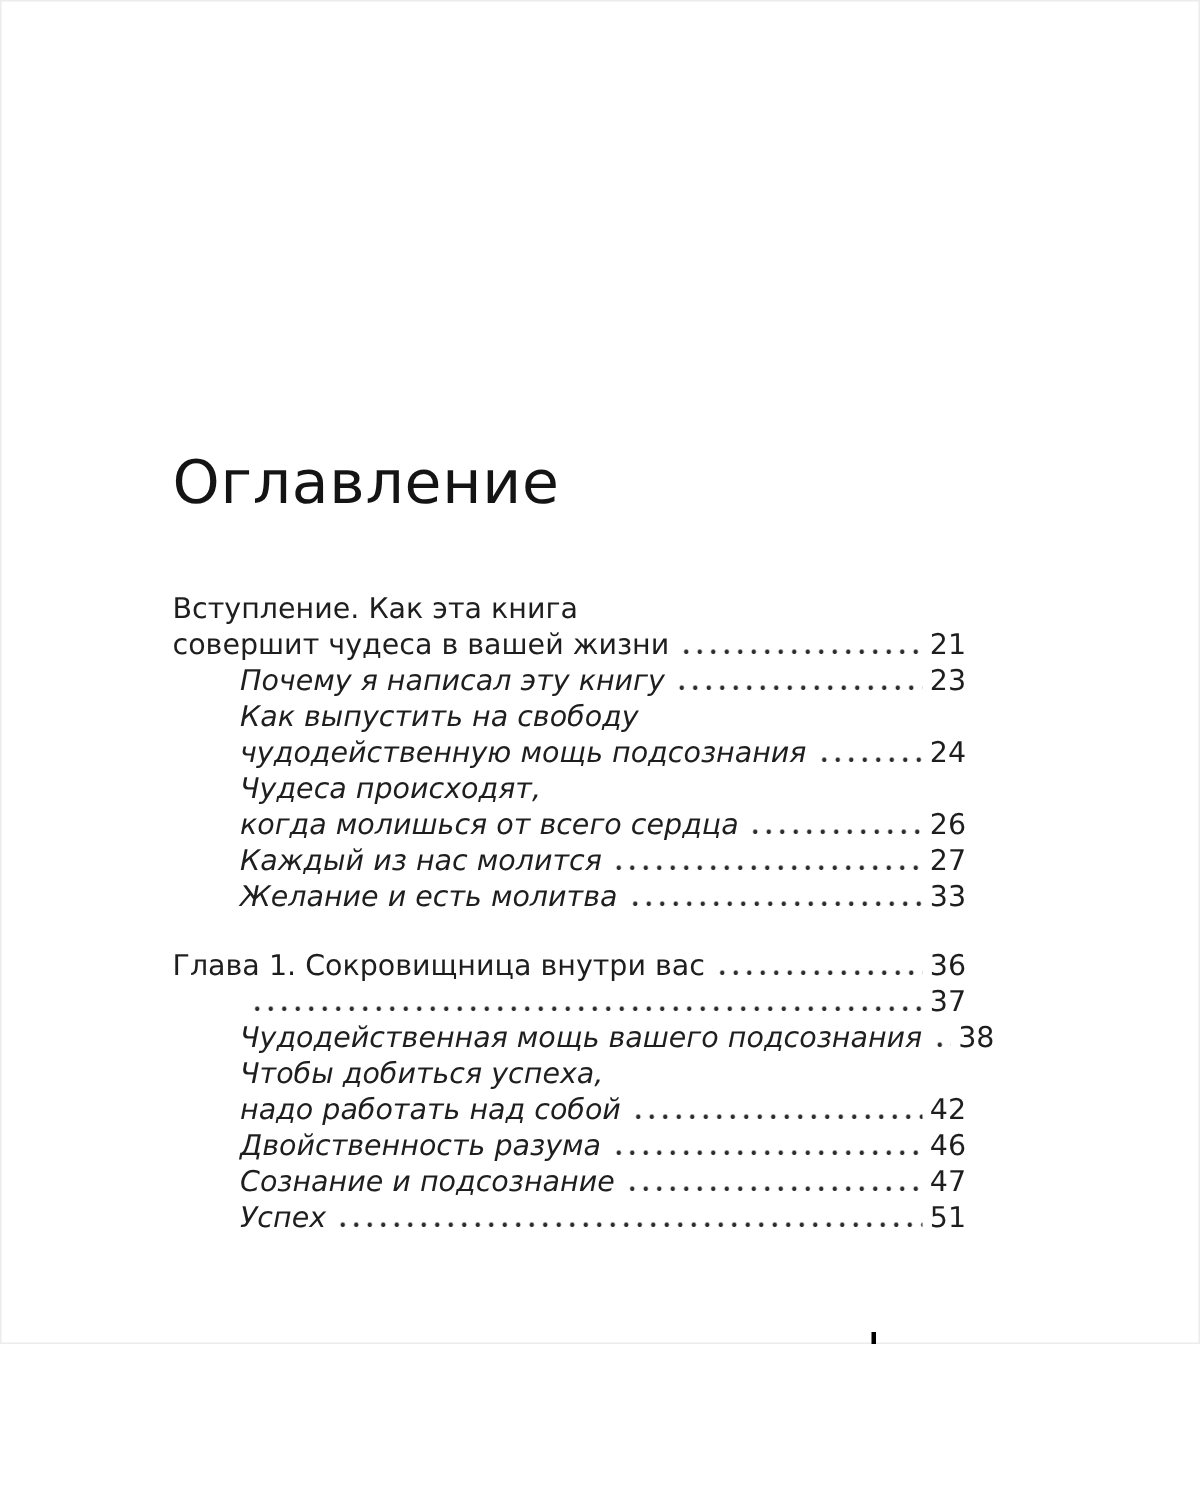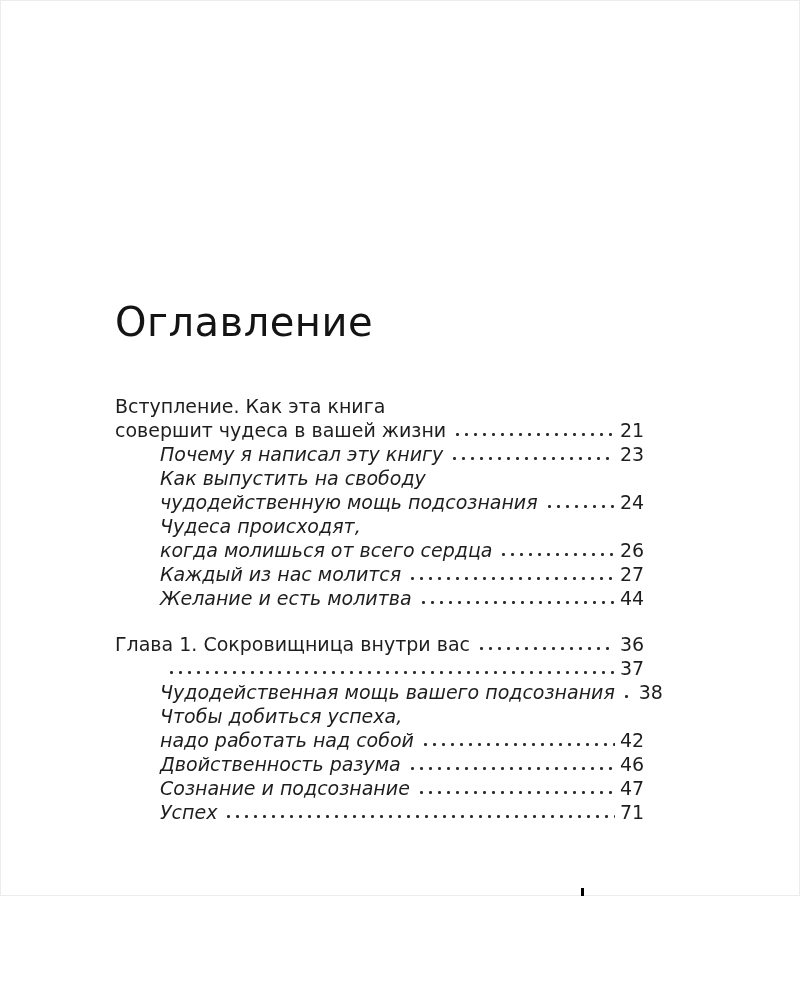--- a/index.html
+++ b/index.html
@@ -128,21 +128,21 @@
           <div class="line">
             <span class="etitle">Каждый из нас молится</span>
             <span class="dots"></span>
             <span class="pagenum">27</span>
           </div>
         </div>
         <div class="entry sub italic">
           <div class="line">
             <span class="etitle">Желание и есть молитва</span>
             <span class="dots"></span>
-            <span class="pagenum">44</span>
+            <span class="pagenum">33</span>
           </div>
         </div>
         <div class="entry gap">
           <div class="line">
             <span class="etitle">Глава 1. Сокровищница внутри вас</span>
             <span class="dots"></span>
             <span class="pagenum">36</span>
           </div>
         </div>
         <div class="entry sub italic">
@@ -177,21 +177,21 @@
           <div class="line">
             <span class="etitle">Сознание и подсознание</span>
             <span class="dots"></span>
             <span class="pagenum">47</span>
           </div>
         </div>
         <div class="entry sub italic">
           <div class="line">
             <span class="etitle">Успех</span>
             <span class="dots"></span>
-            <span class="pagenum">71</span>
+            <span class="pagenum">51</span>
           </div>
         </div>
       </div>
   </div>
 
   <span class="footer-label">Оглавление</span>
   <div class="footer-rule"></div>
   <span class="footer-page">9</span>
 </div>
 

